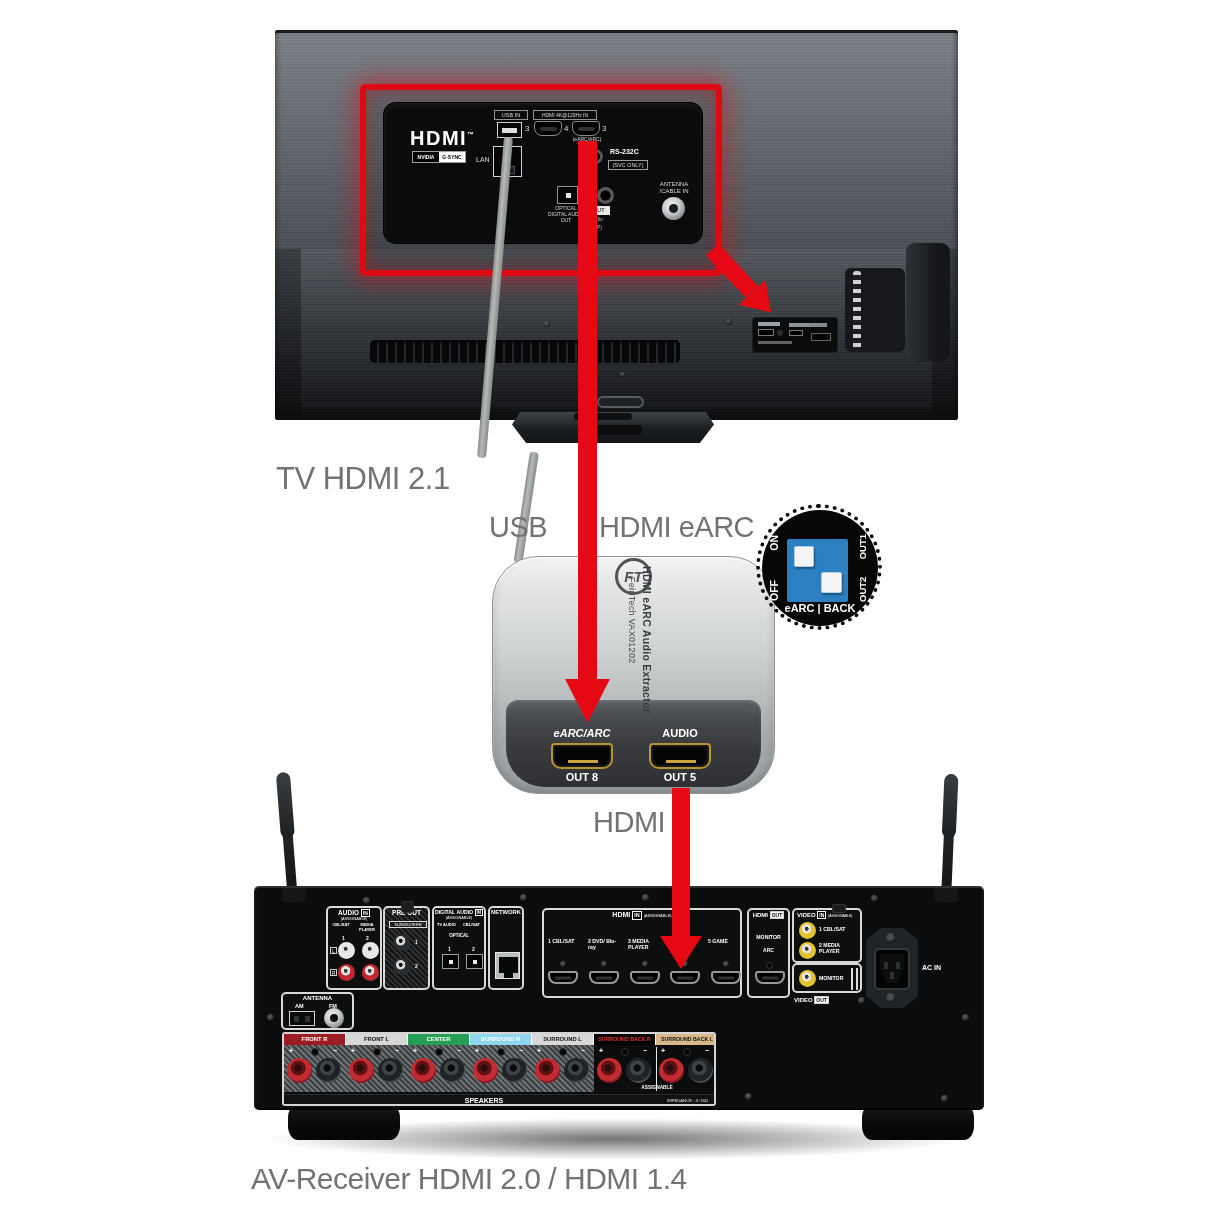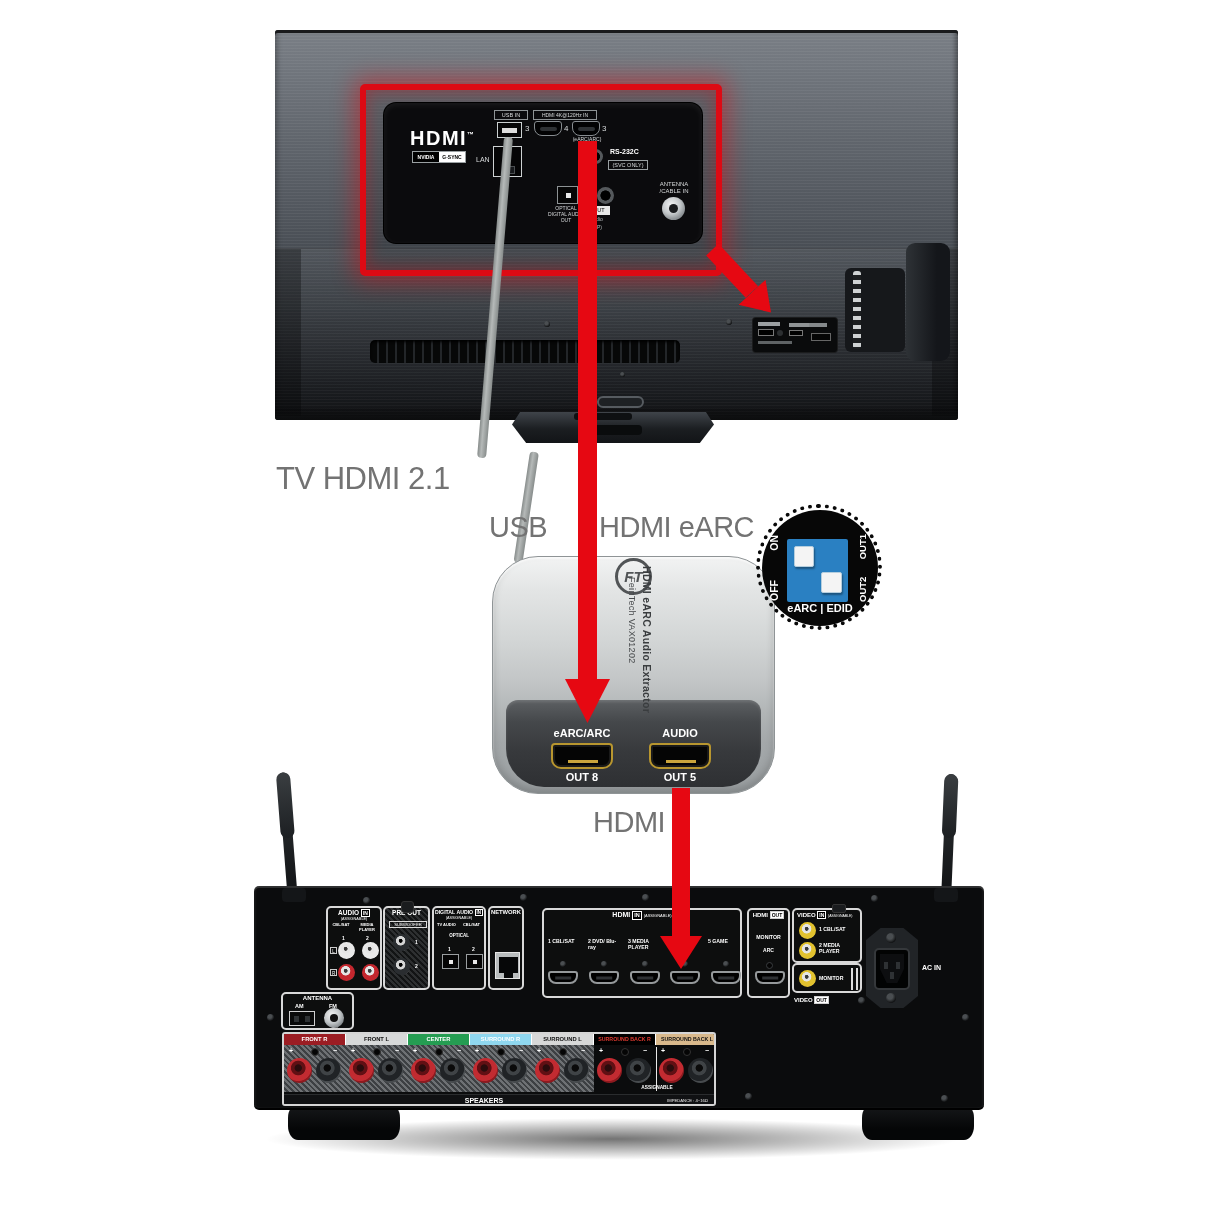--- a/index.html
+++ b/index.html
@@ -119,21 +119,21 @@
   <div class="a" style="left:704px;top:250px;width:17px;height:90px;transform:rotate(-43deg);transform-origin:8px 0;">
     <span class="a red" style="left:0;top:0;width:17px;height:58px;"></span>
     <span class="a head" style="left:-10px;top:58px;width:37px;height:28px;"></span>
   </div>
 
   <div class="a" style="left:492px;top:556px;width:283px;height:238px;border-radius:46px;border:1px solid #8f9496;background:linear-gradient(180deg,#f2f3f3 0%,#e3e5e5 14%,#d2d5d5 36%,#c3c6c7 52%,#b1b5b6 66%,#a4a8aa 78%,#9ba0a2 100%);box-shadow:inset 0 2px 2px rgba(255,255,255,.7),inset 0 -4px 8px rgba(0,0,0,.18);"></div>
   <div class="a" style="left:506px;top:700px;width:255px;height:87px;border-radius:12px 12px 38px 38px;background:linear-gradient(180deg,#5d6063,#45484b 25%,#37393c 60%,#2e3033);box-shadow:inset 0 2px 3px rgba(255,255,255,.12);"></div>
   <div class="a" style="left:615px;top:558px;width:37px;height:37px;border:3px solid #515456;border-radius:50%;color:#515456;font-size:15px;font-weight:bold;font-style:italic;text-align:center;line-height:31px;">FT</div>
   <div class="a vtext" style="left:627px;top:577px;height:115px;font-size:9px;color:#46494b;">FeinTech VAX01202</div>
   <div class="a vtext" style="left:641px;top:566px;height:140px;font-size:10.5px;font-weight:bold;color:#3a3d3f;">HDMI eARC Audio Extractor</div>
-  <div class="a bh" style="left:546px;top:727px;width:72px;font-size:11px;">eARC/ARC</div>
+  <div class="a bh" style="left:546px;top:727px;width:72px;font-size:11px;font-style:italic;">eARC/ARC</div>
   <div class="a" style="left:551px;top:743px;width:62px;height:26px;background:#050505;border:2px solid #b8962f;border-radius:4px 4px 10px 10px;box-shadow:inset 0 0 0 2px #1a1a1a;">
       <span class="a" style="left:15px;bottom:4px;width:30px;height:3px;background:#caa53c;"></span>
     </div>
   <div class="a bh" style="left:551px;top:771px;width:62px;font-size:11px;">OUT 8</div>
   <div class="a bh" style="left:648px;top:727px;width:64px;font-size:11px;">AUDIO</div>
   <div class="a" style="left:649px;top:743px;width:62px;height:26px;background:#050505;border:2px solid #b8962f;border-radius:4px 4px 10px 10px;box-shadow:inset 0 0 0 2px #1a1a1a;">
       <span class="a" style="left:15px;bottom:4px;width:30px;height:3px;background:#caa53c;"></span>
     </div>
   <div class="a bh" style="left:649px;top:771px;width:62px;font-size:11px;">OUT 5</div>
 
@@ -146,21 +146,21 @@
   <div class="a" style="left:794px;top:546px;width:20px;height:21px;background:#f4f4f4;border:1px solid #b5cede;border-radius:2px;box-shadow:1px 2px 2px rgba(0,0,0,.35);"></div>
   <div class="a" style="left:821px;top:572px;width:21px;height:21px;background:#f4f4f4;border:1px solid #b5cede;border-radius:2px;box-shadow:1px 2px 2px rgba(0,0,0,.35);"></div>
   <div class="a" style="left:742px;top:561px;width:66px;height:14px;display:flex;justify-content:space-between;transform:rotate(-90deg);color:#fff;font-weight:bold;font-size:10.5px;">
     <span>OFF</span>
       <span>ON</span>
   </div>
   <div class="a" style="left:830px;top:561px;width:68px;height:14px;display:flex;justify-content:space-between;transform:rotate(-90deg);color:#fff;font-weight:bold;font-size:9.5px;">
     <span>OUT2</span>
       <span>OUT1</span>
   </div>
-  <div class="a bh" style="left:768px;top:602px;width:104px;font-size:11px;">eARC | EDID</div>
+  <div class="a bh" style="left:768px;top:602px;width:104px;font-size:11px;">eARC | BACK</div>
 
   <div class="a" style="left:262px;top:1118px;width:700px;height:42px;background:radial-gradient(ellipse at center,rgba(0,0,0,.55),rgba(0,0,0,0) 70%);"></div>
   <div class="a" style="left:288px;top:1104px;width:112px;height:36px;border-radius:10px/14px;background:linear-gradient(180deg,#17191b,#050607 70%);"></div>
   <div class="a" style="left:862px;top:1104px;width:112px;height:36px;border-radius:10px/14px;background:linear-gradient(180deg,#17191b,#050607 70%);"></div>
   <div class="a" style="left:288px;top:772px;width:10px;height:130px;border-radius:5px;background:linear-gradient(180deg,#303336,#101214);transform:rotate(-4.5deg);transform-origin:bottom center;">
       <span class="a" style="left:-2px;top:0;width:14px;height:66px;border-radius:7px;background:linear-gradient(180deg,#3a3e41,#1c1f22);"></span>
     </div>
   <div class="a" style="left:941px;top:774px;width:10px;height:126px;border-radius:5px;background:linear-gradient(180deg,#303336,#101214);transform:rotate(2.5deg);transform-origin:bottom center;">
       <span class="a" style="left:-2px;top:0;width:14px;height:64px;border-radius:7px;background:linear-gradient(180deg,#3a3e41,#1c1f22);"></span>
     </div>
@@ -362,14 +362,15 @@
     <span class="a" style="left:290px;top:64px;width:138px;font-size:4.2px;color:#e8e8e8;text-align:right;padding-right:4px;">IMPEDANCE : 4~16Ω</span>
   </div>
 
   <div class="a red" style="left:672px;top:788px;width:18px;height:150px;"></div>
   <div class="a head" style="left:660px;top:936px;width:42px;height:33px;"></div>
 
   <div class="a cap" style="left:276px;top:461px;font-size:31px;">TV HDMI 2.1</div>
   <div class="a cap" style="left:489px;top:511px;font-size:29px;">USB</div>
   <div class="a cap" style="left:599px;top:511px;font-size:29px;">HDMI eARC</div>
   <div class="a cap" style="left:593px;top:806px;font-size:29px;">HDMI</div>
+  <div class="a cap" style="left:251px;top:1162px;font-size:30px;">AV-Receiver HDMI 2.0 / HDMI 1.4</div>
 
 </div>
 
 </body></html>

